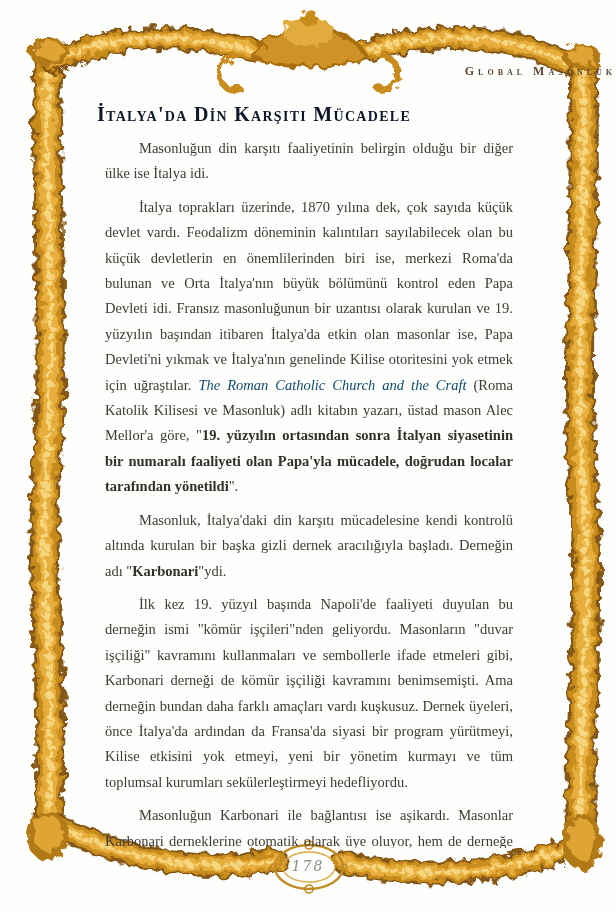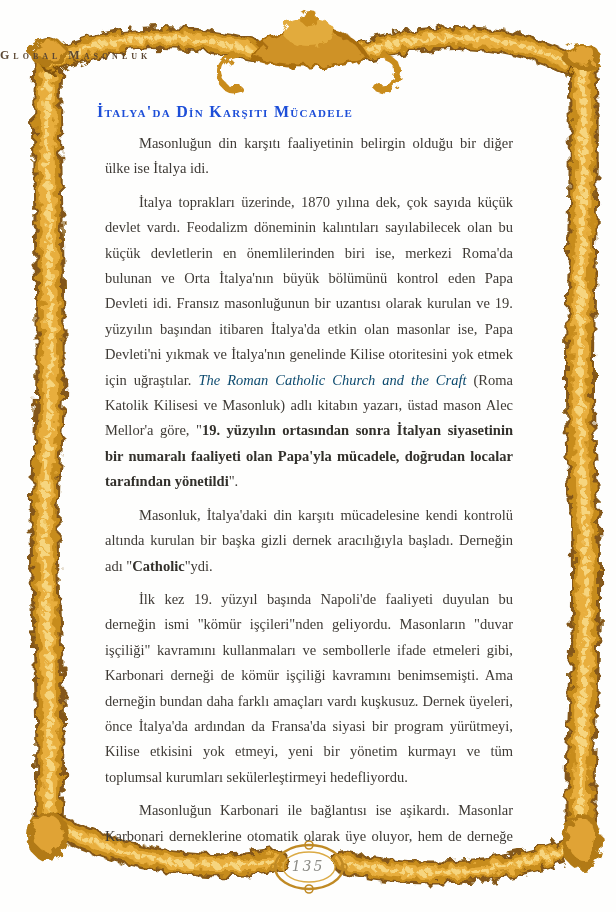--- a/index.html
+++ b/index.html
@@ -13,45 +13,45 @@
     font-family: "Liberation Serif", serif;
   }
   .border-svg {
     position: absolute;
     left: 0; top: 0;
     width: 616px; height: 912px;
     pointer-events: none;
   }
   .running-head {
     position: absolute;
-    top: 48px; left: 0;
+    top: 64px; left: 0;
     width: 100%;
-    text-align: left;
+    text-align: right;
     font-family: "Liberation Serif", serif;
     font-variant: small-caps;
     font-weight: bold;
     font-size: 12px;
     letter-spacing: 4px;
     color: #5b4733;
   }
   .content {
     position: absolute;
     left: 97px; top: 103px;
     width: 424px;
     height: 745px;
     overflow: hidden;
   }
   .title {
     margin: 0 0 10px 0;
     font-family: "Liberation Serif", serif;
     font-variant: small-caps;
     font-weight: bold;
-    font-size: 16px;
+    font-size: 20px;
     letter-spacing: 1.3px;
-    color: #1d4ed8;
+    color: #0f172a;
   }
   .para {
     margin: 8px;
     text-align: justify;
     text-indent: 34px;
     font-size: 14.5px;
     line-height: 25.4px;
     color: #3e3a35;
   }
   .para .booktitle {
@@ -164,22 +164,22 @@
 
   <div class="running-head">Global Masonluk</div>
 
   <div class="content">
     <h1 class="title">İtalya'da Din Karşıtı Mücadele</h1>
 
     <p class="para"><span>Masonluğun din karşıtı faaliyetinin belirgin olduğu bir diğer ülke ise İtalya idi.</span></p>
 
     <p class="para"><span>İtalya toprakları üzerinde, 1870 yılına dek, çok sayıda küçük devlet vardı. Feodalizm döneminin kalıntıları sayılabilecek olan bu küçük devletlerin en önemlilerinden biri ise, merkezi Roma'da bulunan ve Orta İtalya'nın büyük bölümünü kontrol eden Papa Devleti idi. Fransız masonluğunun bir uzantısı olarak kurulan ve 19. yüzyılın başından itibaren İtalya'da etkin olan masonlar ise, Papa Devleti'ni yıkmak ve İtalya'nın genelinde Kilise otoritesini yok etmek için uğraştılar. </span><span class="booktitle">The Roman Catholic Church and the Craft</span><span> (Roma Katolik Kilisesi ve Masonluk) adlı kitabın yazarı, üstad mason Alec Mellor'a göre, "</span><b>19. yüzyılın ortasından sonra İtalyan siyasetinin bir numaralı faaliyeti olan Papa'yla mücadele, doğrudan localar tarafından yönetildi</b><span>".</span></p>
 
-    <p class="para"><span>Masonluk, İtalya'daki din karşıtı mücadelesine kendi kontrolü altında kurulan bir başka gizli dernek aracılığıyla başladı. Derneğin adı "</span><b>Catholic</b><span>"ydi.</span></p>
+    <p class="para"><span>Masonluk, İtalya'daki din karşıtı mücadelesine kendi kontrolü altında kurulan bir başka gizli dernek aracılığıyla başladı. Derneğin adı "</span><b>Karbonari</b><span>"ydi.</span></p>
 
     <p class="para"><span>İlk kez 19. yüzyıl başında Napoli'de faaliyeti duyulan bu derneğin ismi "kömür işçileri"nden geliyordu. Masonların "duvar işçiliği" kavramını kullanmaları ve sembollerle ifade etmeleri gibi, Karbonari derneği de kömür işçiliği kavramını benimsemişti. Ama derneğin bundan daha farklı amaçları vardı kuşkusuz. Dernek üyeleri, önce İtalya'da ardından da Fransa'da siyasi bir program yürütmeyi, Kilise etkisini yok etmeyi, yeni bir yönetim kurmayı ve tüm toplumsal kurumları sekülerleştirmeyi hedefliyordu.</span></p>
 
     <p class="para"><span>Masonluğun Karbonari ile bağlantısı ise aşikardı. Masonlar Karbonari derneklerine otomatik olarak üye oluyor, hem de derneğe girdikleri anda "üstad" derecesi kazanıyorlardı. (Oysa diğer Karbonari üyelerinin</span></p>
   </div>
 
-  <div class="pageno">135</div>
+  <div class="pageno">178</div>
 
 </div>
 
 </body></html>

